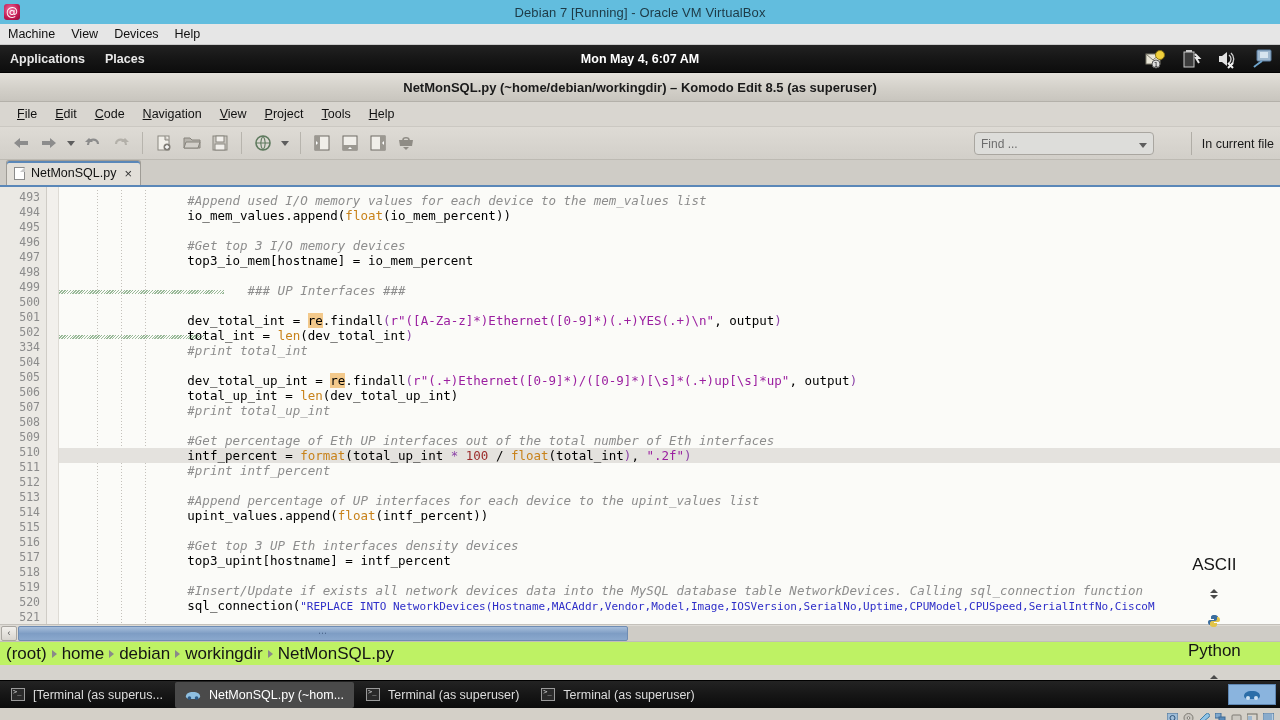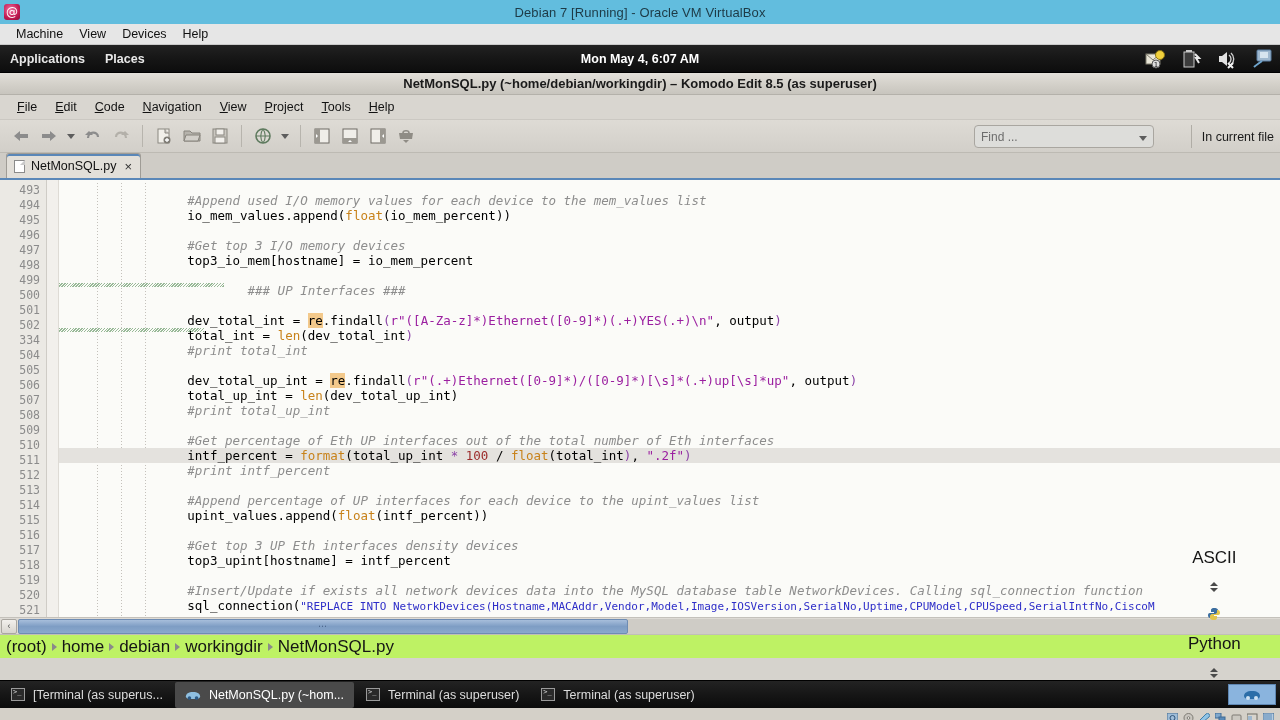--- a/index.html
+++ b/index.html
@@ -28,21 +28,21 @@
     color: #fff; font-size: 12px; line-height: 16px; text-align: center;
     font-family: "DejaVu Sans", sans-serif;
   }
   .vbox-title {
     position: absolute; left: 0; right: 0; text-align: center;
     font-size: 13px; color: #1d3a46; letter-spacing: .1px;
   }
   .vbox-menubar {
     height: 21px; background: #e6e6e6;
     border-bottom: 1px solid #c9c9c9;
-    display: flex; align-items: center; padding-left: 8px;
+    display: flex; align-items: center; padding-left: 0;
   }
   .vbox-menubar .mi {
     font-size: 12.5px; color: #111; padding: 0 8px; line-height: 20px;
   }
 
   
   .gnome-panel {
     height: 28px;
     background: linear-gradient(to bottom,#222 0%,#171717 45%,#0d0d0d 100%);
     position: relative; display: flex; align-items: center;
@@ -58,21 +58,21 @@
   }
   .gnome-tray { position: absolute; right: 6px; display: flex; align-items: center; gap: 14px; }
   .tray-ic { width: 22px; height: 22px; position: relative; display: block; }
 
   
   .komodo {
     position: absolute; left: 0; top: 73px; width: 1280px; height: 607px;
     background: #d6d3cd;
   }
   .komodo-title {
-    height: 22px;
+    height: 29px;
     background: linear-gradient(to bottom,#e3e0da 0%, #d3d0c9 55%, #c8c5be 100%);
     border-bottom: 1px solid #b4b1aa;
     display: flex; align-items: center; justify-content: center;
     font-size: 13px; font-weight: bold; color: #1a1a1a;
   }
   .komodo-menubar {
     height: 25px; background: #d9d6d0;
     display: flex; align-items: center; padding-left: 8px;
     border-bottom: 1px solid #cbc8c2;
   }
@@ -154,21 +154,21 @@
   }
   .gutter .ln {
     height: 15px; line-height: 15px;
     font-family: "DejaVu Sans Mono", monospace; font-size: 11.5px;
     color: #8b8b8b; padding-right: 6px;
   }
   .fold-col {
     width: 12px; flex: none; background: #f2f0ec; border-right: 1px solid #dedbd5;
   }
   .code-area {
-    position: relative; flex: 1; padding-top: 13px; overflow: hidden;
+    position: relative; flex: 1; padding-top: 6px; overflow: hidden;
   }
   .code-line {
     height: 15px; line-height: 15px;
     font-family: "DejaVu Sans Mono", monospace; font-size: 12.5px;
     color: #000; white-space: pre; padding-left: 38px;
     position: relative;
   }
   .code-line.cur { background: #e4e2de; }
   .cmt { color: #8d8d8d; font-style: italic; }
   .str { color: #9b1fa0; }

